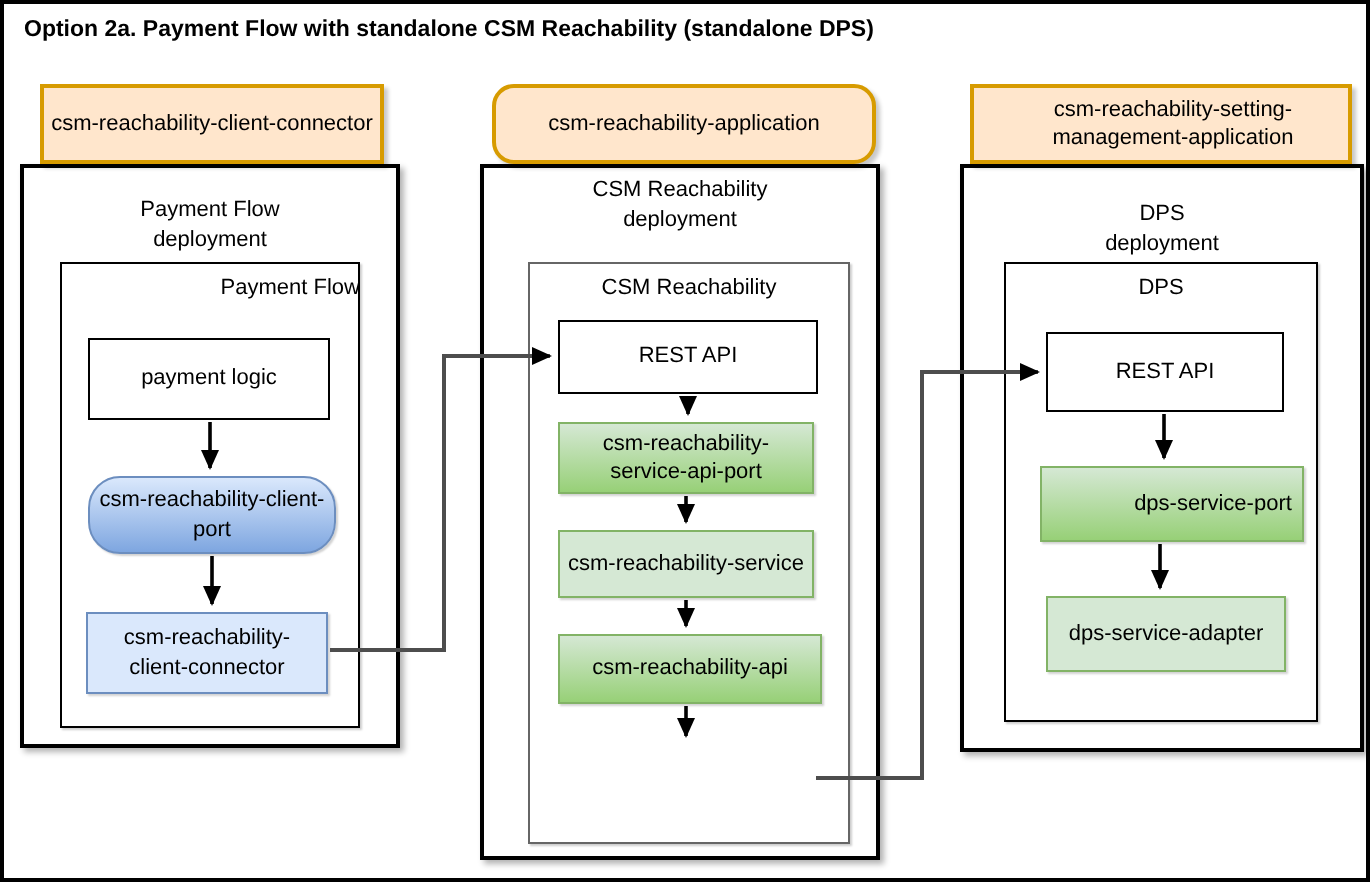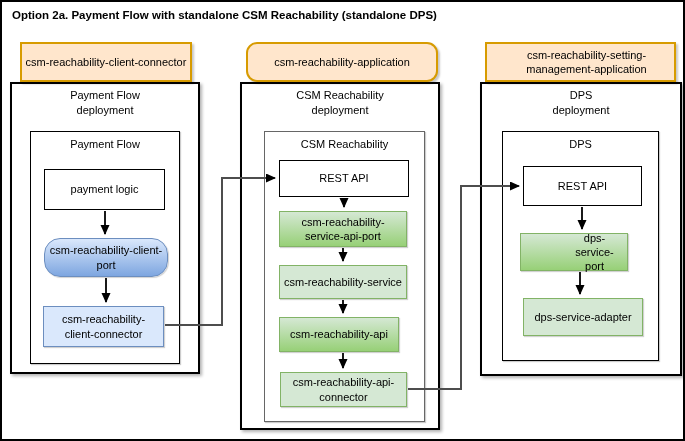--- a/index.html
+++ b/index.html
@@ -30,37 +30,37 @@
     box-shadow:2px 2px 3px rgba(0,0,0,0.3);
   }
   #dep-1 { left:8px;   top:80px; width:190px; height:292px; }
   #dep-2 { left:238px; top:80px; width:200px; height:348px; }
   #dep-3 { left:478px; top:80px; width:202px; height:294px; }
 
   .deploy-label {
     position:absolute; z-index:2; text-align:center;
     font-size:11px; line-height:1.35;
   }
-  #depl-1 { left:58px;  top:86px; width:90px;  }
+  #depl-1 { left:58px;  top:96px; width:90px;  }
   #depl-2 { left:283px; top:86px; width:110px; }
-  #depl-3 { left:547px; top:86px; width:64px;  }
+  #depl-3 { left:547px; top:98px; width:64px;  }
 
   .inner {
     position:absolute; z-index:2; background:#fff;
     border:1px solid #000; box-sizing:border-box;
     box-shadow:1px 1px 1px rgba(0,0,0,0.2);
   }
   #in-1 { left:28px;  top:129px; width:150px; height:233px; }
   #in-2 { left:262px; top:129px; width:161px; height:291px; border-color:#666; }
   #in-3 { left:500px; top:129px; width:157px; height:230px; }
 
   .inner-label {
     position:absolute; z-index:2; text-align:center; font-size:11px;
   }
-  #inl-1 { left:28px;  top:136px; width:150px; }
+  #inl-1 { left:28px;  top:136px; width:150px;text-align:right; }
   #inl-2 { left:262px; top:136px; width:161px; }
   #inl-3 { left:500px; top:136px; width:157px; }
 
   .node {
     position:absolute; z-index:2; box-sizing:border-box;
     display:flex; align-items:center; justify-content:center;
     text-align:center; font-size:11px; line-height:1.3; padding:1px 4px;
   }
   .plain      { background:#fff; border:1px solid #000; }
   .blue       { background:var(--blue_fill,#DAE8FC); border:1px solid var(--blue_border,#6C8EBF);
@@ -72,25 +72,25 @@
   .green-grad { background:linear-gradient(var(--green_fill,#D5E8D4), var(--green_gradient_to,#97D077));
                 border:1px solid var(--green_border,#82B366); box-shadow:1px 1px 1px rgba(0,0,0,0.18); }
 
   #n-10 { left:42px;  top:167px; width:121px; height:41px; }
   #n-11 { left:42px;  top:236px; width:124px; height:39px;border-radius:16px; }
   #n-12 { left:41px;  top:304px; width:121px; height:41px; }
 
   #n-20 { left:277px; top:158px; width:130px; height:37px; }
   #n-21 { left:277px; top:209px; width:128px; height:36px; }
   #n-22 { left:277px; top:263px; width:128px; height:34px; }
-  #n-23 { left:277px; top:315px; width:120px; height:35px; }
+  #n-23 { left:277px; top:315px; width:132px; height:35px; }
   #n-24 { left:278px; top:370px; width:127px; height:35px; }
 
   #n-30 { left:521px; top:164px; width:119px; height:40px; }
-  #n-31 { left:518px; top:231px; width:108px; height:38px;padding-left:45px; }
+  #n-31 { left:518px; top:231px; width:132px; height:38px;padding-left:45px; }
   #n-32 { left:521px; top:296px; width:120px; height:38px; }
 
   #wires {
     position:absolute; left:0; top:0; z-index:4; pointer-events:none;
   }
 </style>
 </head>
 <body>
 
 <div id="canvas">
@@ -118,21 +118,20 @@
   <div class="inner-label" id="inl-3">DPS</div>
 
   <div class="node plain" id="n-10">payment logic</div>
   <div class="node blue-grad" id="n-11">csm-reachability-client-port</div>
   <div class="node blue" id="n-12">csm-reachability-client-connector</div>
 
   <div class="node plain" id="n-20">REST API</div>
   <div class="node green-grad" id="n-21">csm-reachability-service-api-port</div>
   <div class="node green" id="n-22">csm-reachability-service</div>
   <div class="node green-grad" id="n-23">csm-reachability-api</div>
-  <div class="node green" id="n-24">csm-reachability-api-connector</div>
 
   <div class="node plain" id="n-30">REST API</div>
   <div class="node green-grad" id="n-31">dps-service-port</div>
   <div class="node green" id="n-32">dps-service-adapter</div>
 
   <svg id="wires" width="685" height="441">
     <defs>
       <marker id="ah" markerUnits="userSpaceOnUse" markerWidth="11" markerHeight="10" refX="9" refY="4.5" orient="auto">
         <path d="M0,0 L10,4.5 L0,9 Z" fill="#000"></path>
       </marker>

